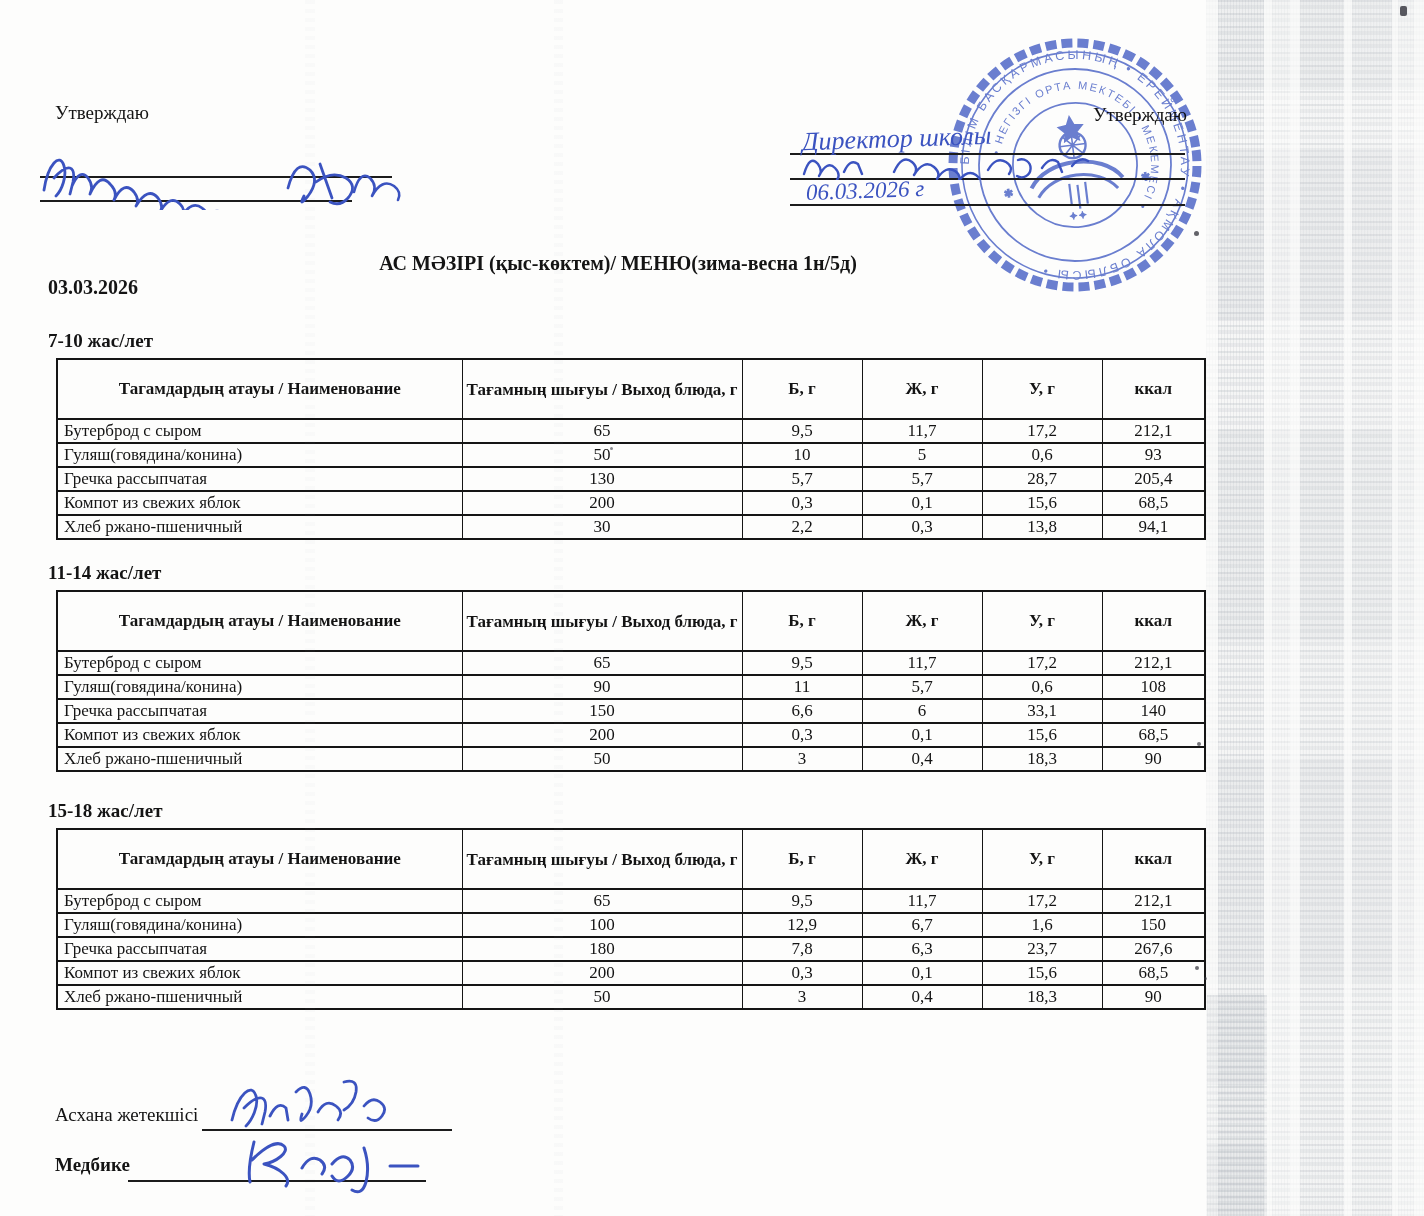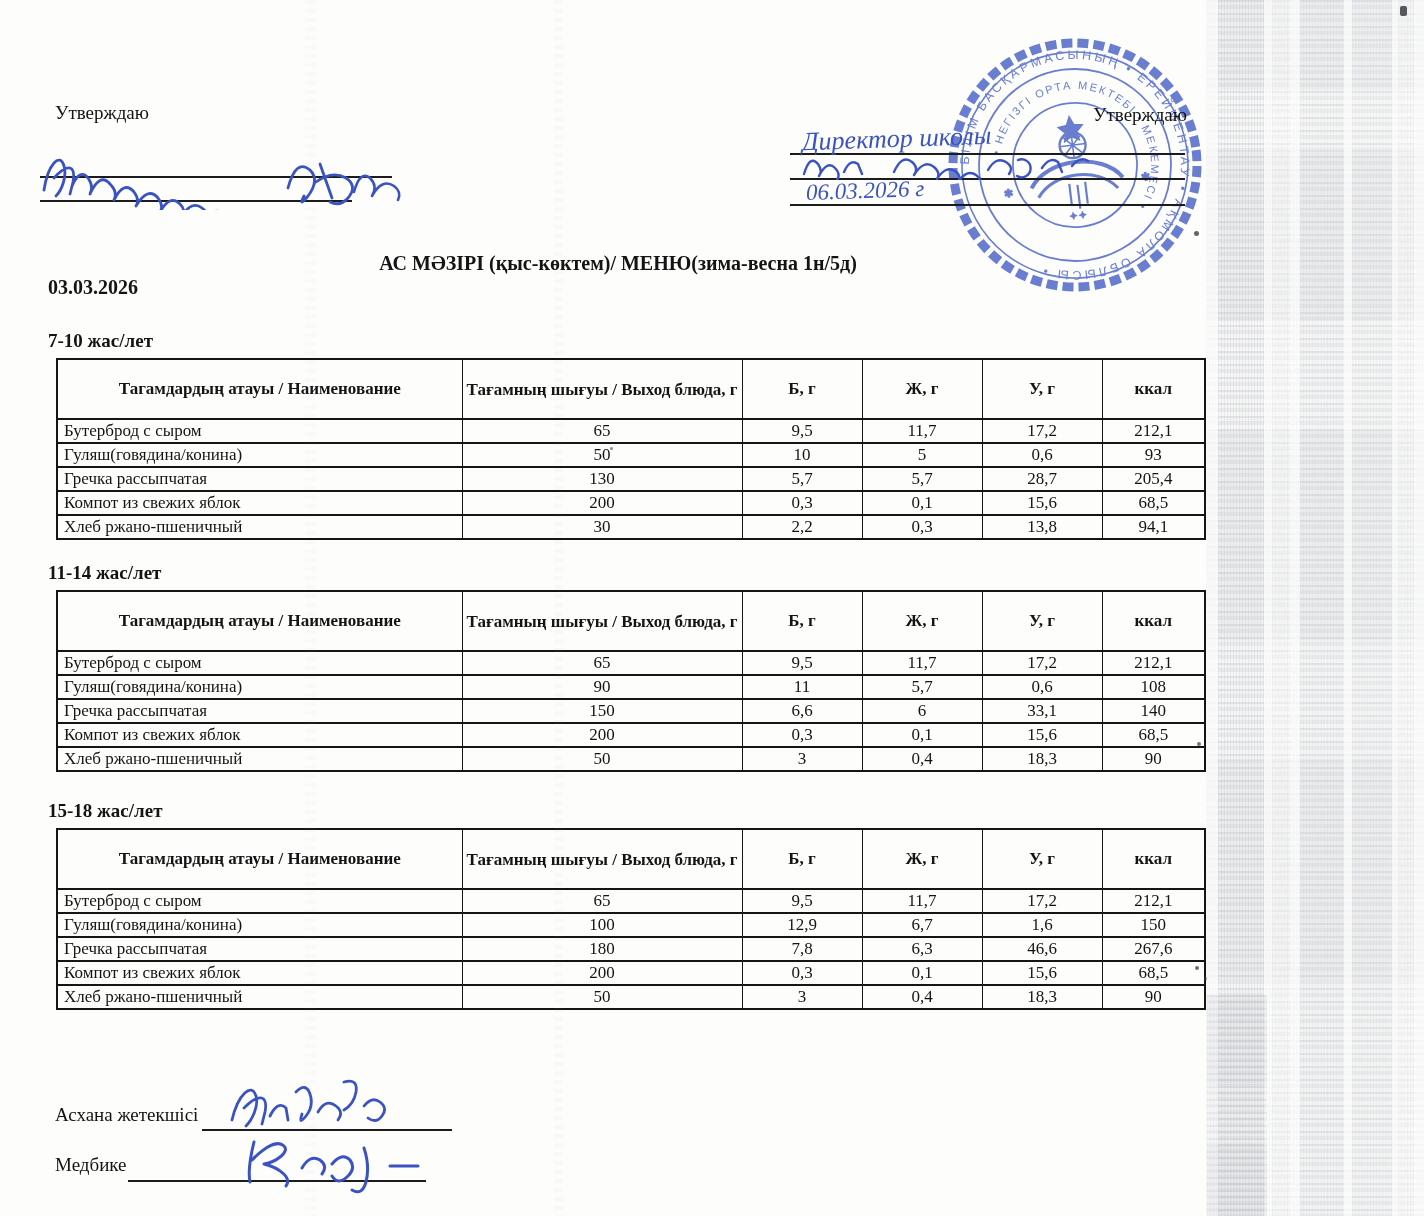--- a/index.html
+++ b/index.html
@@ -292,21 +292,21 @@
           <td class="num">12,9</td>
           <td class="num">6,7</td>
           <td class="num">1,6</td>
           <td class="num">150</td>
         </tr>
         <tr>
           <td class="name">Гречка рассыпчатая</td>
           <td class="num">180</td>
           <td class="num">7,8</td>
           <td class="num">6,3</td>
-          <td class="num">46,6</td>
+          <td class="num">23,7</td>
           <td class="num">267,6</td>
         </tr>
         <tr>
           <td class="name">Компот из свежих яблок</td>
           <td class="num">200</td>
           <td class="num">0,3</td>
           <td class="num">0,1</td>
           <td class="num">15,6</td>
           <td class="num">68,5</td>
         </tr>
@@ -321,21 +321,21 @@
       </tbody>
     </table>
 
   <div class="footer-label" style="top:1104px;">Асхана жетекшісі</div>
   <div class="rule" style="left:202px;top:1129px;width:250px;"></div>
   <svg class="sig-svg" style="left:222px;top:1072px;" width="200" height="60" viewBox="0 0 200 60">
     <path stroke-width="2.8" d="M10,48 C16,22 30,10 34,24 C37,34 30,48 24,54 M22,36 C38,20 46,24 43,40 L40,52
       M48,44 q8,-16 16,-8 l2,12 M74,20 q10,-10 14,2 q4,12 -4,22 q-8,10 -4,-2 M96,40 q8,-14 18,-6 q8,6 2,14
       M122,10 q14,-4 12,10 q-2,12 -12,18 M142,34 q8,-10 16,-4 q8,6 2,14 q-6,8 -14,2"></path>
   </svg>
-  <div class="footer-label" style="top:1154px;">Медбике</div>
+  <div class="footer-label" style="top:1154px;font-weight:bold;">Медбике</div>
   <div class="rule" style="left:128px;top:1180px;width:298px;"></div>
   <svg class="sig-svg" style="left:240px;top:1128px;" width="230" height="66" viewBox="0 0 230 66">
     <path stroke-width="3" d="M14,14 C10,30 8,44 10,54 M12,32 C26,18 38,12 44,18 C50,24 36,34 24,36 C40,40 52,50 46,58
       M62,40 q8,-14 18,-8 q8,6 2,14 M92,36 q10,-12 18,-4 q6,8 -2,16 q-10,10 -16,0 M124,20 q6,18 2,34 q-4,14 -14,8
       M150,38 h28"></path>
   </svg>
 
 </div>
 
 </body></html>

